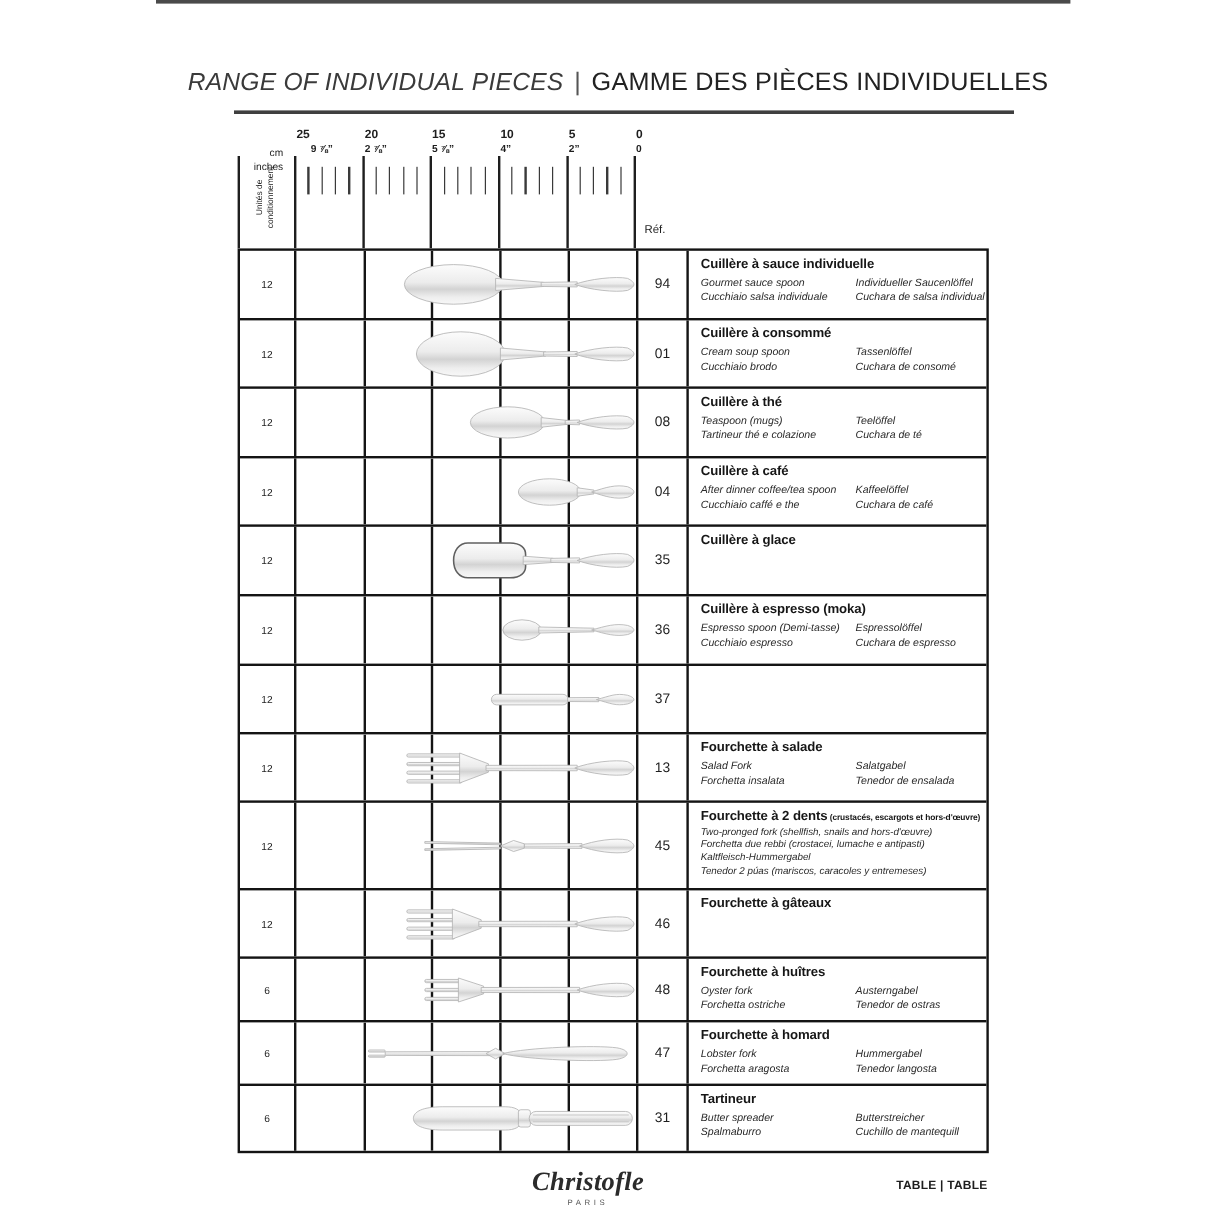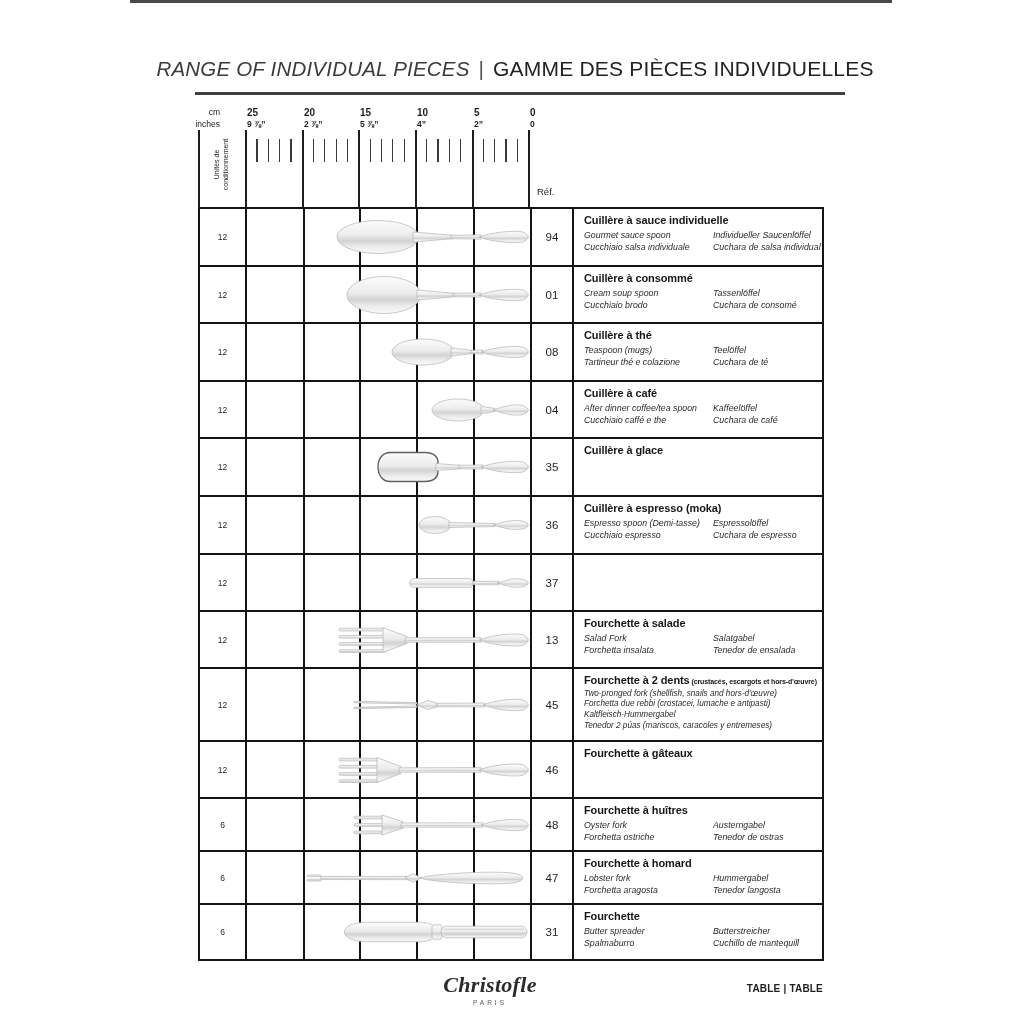--- a/index.html
+++ b/index.html
@@ -8,21 +8,21 @@
   .abs{position:absolute;}
   
   #top-edge{left:130px;top:0;width:762px;height:3px;background:#4a4a4a;}
   
   #title-row{left:170px;top:57px;width:690px;display:flex;justify-content:center;align-items:baseline;gap:9px;white-space:nowrap;}
   #title-en{font-style:italic;font-weight:400;font-size:20.5px;letter-spacing:0.2px;color:#3a3a3a;}
   #title-sep{font-weight:300;font-size:21px;color:#555;}
   #title-fr{font-weight:500;font-size:21px;letter-spacing:0.2px;color:#222;}
   #title-underline{left:195px;top:92px;width:650px;height:2.5px;background:#3f3f3f;}
   
-  .unit-lab{left:150px;width:70px;text-align:right;font-size:8.5px;color:#222;}
+  .unit-lab{left:166px;width:70px;text-align:right;font-size:8.5px;color:#222;margin-top:15px;}
   .mark-cm{font-size:10px;font-weight:600;color:#1e1e1e;}
   .mark-in{font-size:8.5px;font-weight:600;color:#1e1e1e;}
   .major-line{top:130px;height:77px;width:1.6px;background:#1e1e1e;}
   .tick{top:139px;height:23px;width:1.3px;background:#3a3a3a;}
   #unites-label{left:199px;top:123px;width:46px;height:82px;display:flex;align-items:center;justify-content:center;}
   #unites-label span{transform:rotate(-90deg);width:82px;text-align:center;font-size:7px;line-height:8.5px;color:#222;}
   #ref-label{left:537px;top:186px;font-size:9.5px;color:#1e1e1e;}
   
   #pieces-table{left:198px;top:207px;width:626px;border:2px solid #141414;box-sizing:border-box;display:flex;flex-direction:column;background:#fff;}
   .t-row{display:flex;border-bottom:2px solid #141414;box-sizing:border-box;}
@@ -68,21 +68,21 @@
     <span id="title-en">RANGE OF INDIVIDUAL PIECES</span>
     <span id="title-sep">|</span>
     <span id="title-fr">GAMME DES PIÈCES INDIVIDUELLES</span>
   </div>
   <div id="title-underline" class="abs"></div>
 
   <div class="abs unit-lab" style="top:107px">cm</div>
   <div class="abs unit-lab" style="top:119px">inches</div>
   <div id="ruler-marks">
       <div class="abs mark-cm" style="left:247px;top:107px">25</div>
-      <div class="abs mark-in" style="left:247px;top:119px">9 ⅞”</div>
+      <div class="abs mark-in" style="left:259px;top:119px">9 ⅞”</div>
       <div class="abs major-line" style="left:245px"></div>
       <div class="abs mark-cm" style="left:304px;top:107px">20</div>
       <div class="abs mark-in" style="left:304px;top:119px">2 ⅞”</div>
       <div class="abs major-line" style="left:302px"></div>
       <div class="abs mark-cm" style="left:360px;top:107px">15</div>
       <div class="abs mark-in" style="left:360px;top:119px">5 ⅞”</div>
       <div class="abs major-line" style="left:358px"></div>
       <div class="abs mark-cm" style="left:417px;top:107px">10</div>
       <div class="abs mark-in" style="left:417px;top:119px">4”</div>
       <div class="abs major-line" style="left:415px"></div>
@@ -449,21 +449,21 @@
             <div class="gridline" style="left: 226px;"></div>
             <svg class="cutlery" viewBox="0 0 283 56" width="283" height="56">
               <path d="M 122 18.3 L 174 18.3 C 182 18.3 186.5 21 186.5 24 L 186.5 32 C 186.5 35 182 37.7 174 37.7 L 122 37.7 C 105 37.7 97.5 33.5 97.5 28 C 97.5 22.5 105 18.3 122 18.3 Z" fill="url(#silver)" stroke="#b3b3b3" stroke-width="0.7"></path>
               <rect x="185" y="20.8" width="10" height="14.4" rx="2" fill="url(#silver)" stroke="#b3b3b3" stroke-width="0.7"></rect>
               <rect x="194" y="22.2" width="86" height="11.6" rx="5.8" fill="url(#silver)" stroke="#b3b3b3" stroke-width="0.7"></rect>
               <path d="M 197 25.2 L 277 25.2 M 197 30.8 L 277 30.8" stroke="#c8c8c8" stroke-width="0.9" fill="none"></path>
             </svg>
           </div>
           <div class="c-ref">31</div>
           <div class="c-desc">
-            <div class="d-title">Fourchette</div>
+            <div class="d-title">Tartineur</div>
             <div class="d-cols">
               <div class="d-col1">
                 <div class="d-line">Butter spreader</div>
                 <div class="d-line">Spalmaburro</div>
               </div>
               <div class="d-col2">
                 <div class="d-line">Butterstreicher</div>
                 <div class="d-line">Cuchillo de mantequill</div>
               </div>
             </div>

